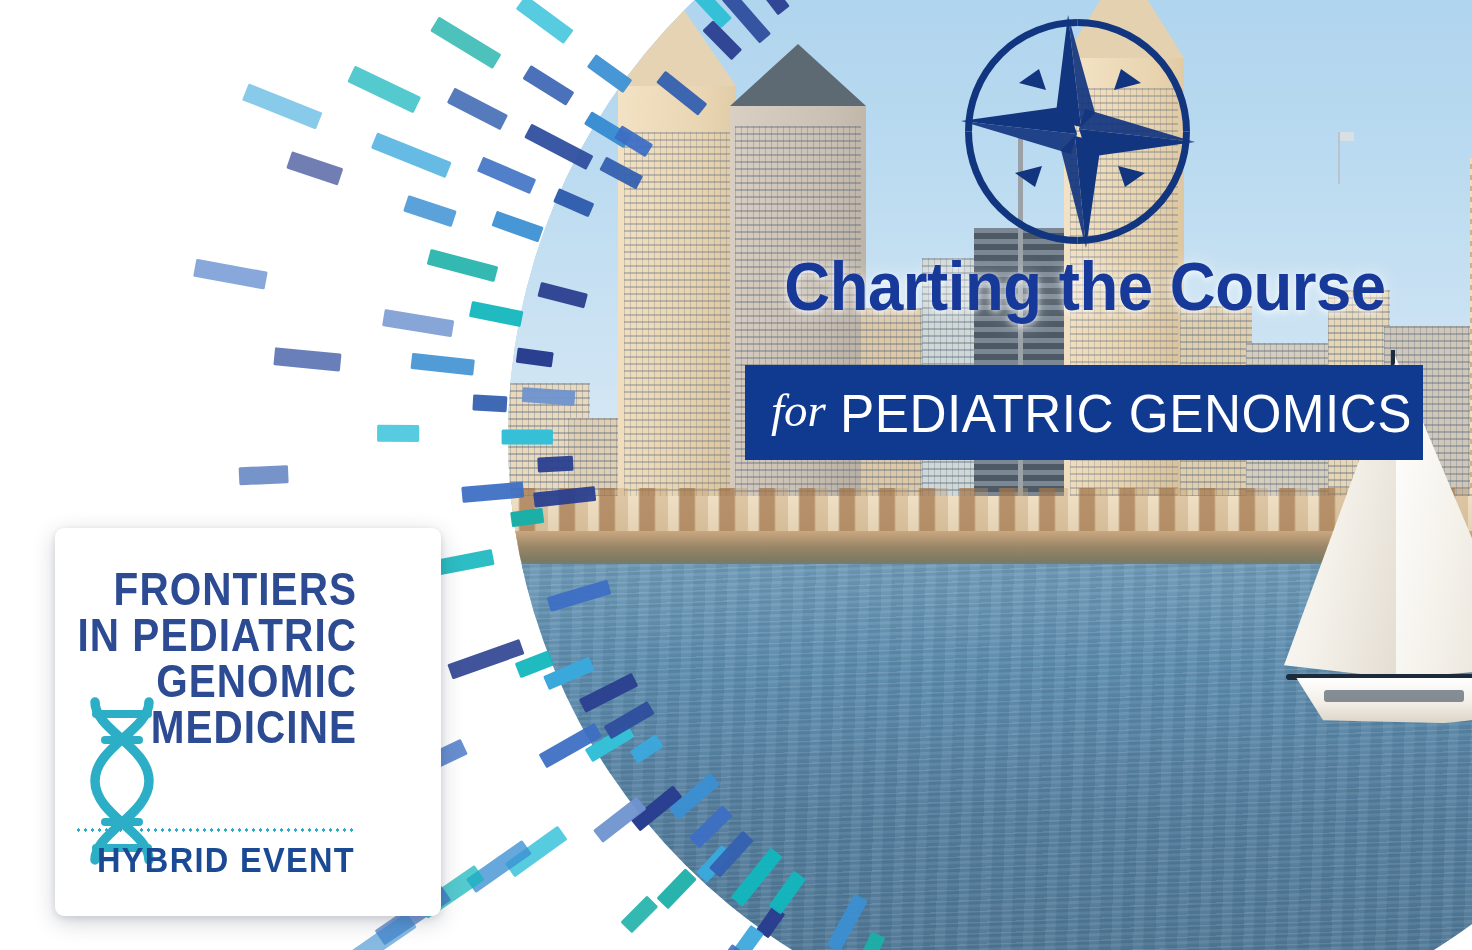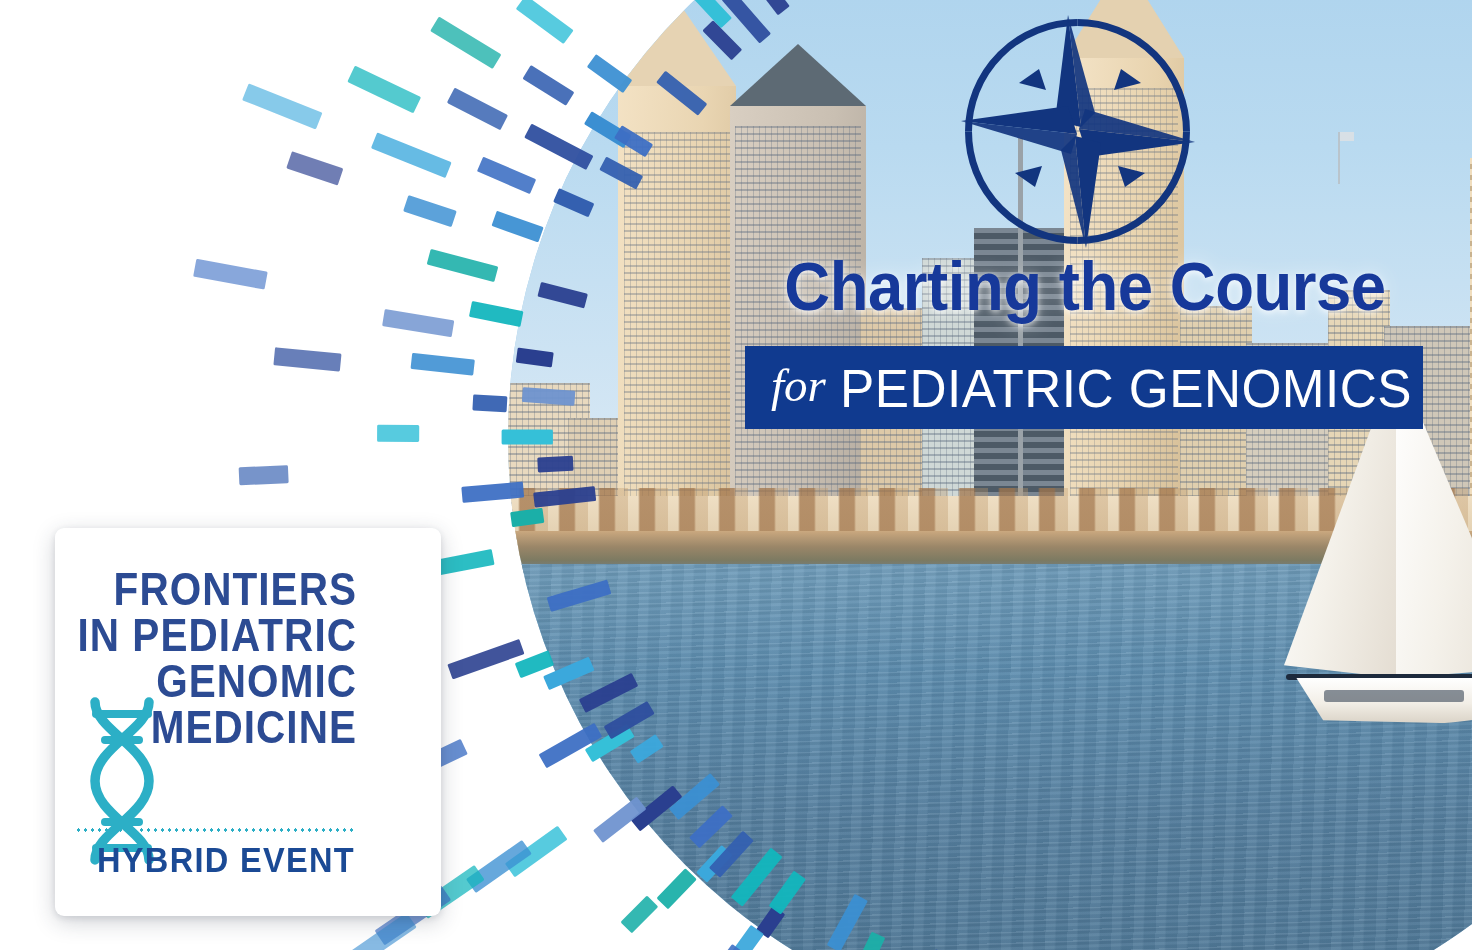--- a/index.html
+++ b/index.html
@@ -118,22 +118,22 @@
     letter-spacing:-0.5px;
     color:#17399a;
     transform:scaleX(.92);
     transform-origin:50% 50%;
     text-shadow:0 2px 7px rgba(255,255,255,.78), 0 0 22px rgba(255,255,255,.55);
     white-space:nowrap;
   }
 
   .subbanner {
     position:absolute;
-    left:745px; top:346px;
-    width:678px; height:83px;
+    left:745px; top:365px;
+    width:678px; height:95px;
     background:#103a8f;
     display:flex;
     align-items:center;
     padding-left:26px;
     overflow:hidden;
   }
   .sub-for {
     font-family:"Liberation Serif", serif;
     font-style:italic;
     font-weight:400;

